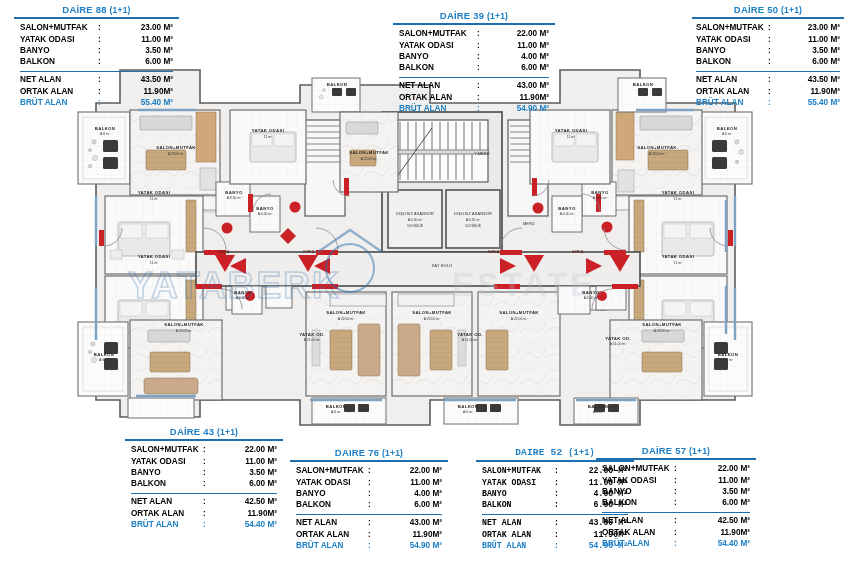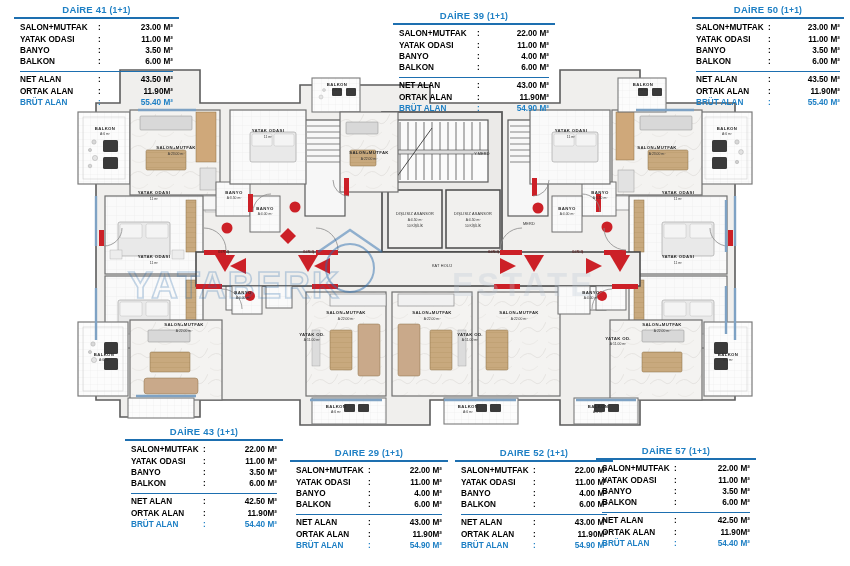--- a/index.html
+++ b/index.html
@@ -438,21 +438,21 @@
     <div class="lbl t" style="left:392px;top:264px;width:100px;">KAT HOLÜ</div>
 
     <div class="giris" style="left:218px;top:250px;">GİRİŞ</div>
     <div class="giris" style="left:303px;top:250px;">GİRİŞ</div>
     <div class="giris" style="left:488px;top:250px;">GİRİŞ</div>
     <div class="giris" style="left:572px;top:250px;">GİRİŞ</div>
   </div>
 
   <div class="info-box" style="left:14px;top:4px;width:165px;">
     <div class="info-title">
-      <span>DAİRE 41</span> <span class="sfx">(1+1)</span>
+      <span>DAİRE 88</span> <span class="sfx">(1+1)</span>
     </div>
     <div class="rule"></div>
     <div style="padding:0 6px;">
       <div class="row">
           <span class="k">SALON+MUTFAK</span>
           <span class="c">:</span>
           <span class="v">23.00 M²</span>
         </div>
       <div class="row">
           <span class="k">YATAK ODASI</span>
@@ -618,21 +618,21 @@
       <div class="row sm brut">
           <span class="k">BRÜT ALAN</span>
           <span class="c">:</span>
           <span class="v">54.40 M²</span>
         </div>
     </div>
   </div>
 
   <div class="info-box" style="left:290px;top:447px;width:158px;">
     <div class="info-title">
-      <span>DAIRE 29</span> <span class="sfx">(1+1)</span>
+      <span>DAIRE 76</span> <span class="sfx">(1+1)</span>
     </div>
     <div class="rule"></div>
     <div style="padding:0 6px;">
       <div class="row sm">
           <span class="k">SALON+MUTFAK</span>
           <span class="c">:</span>
           <span class="v">22.00 M²</span>
         </div>
       <div class="row sm">
           <span class="k">YATAK ODASI</span>
@@ -661,21 +661,21 @@
           <span class="v">11.90M²</span>
         </div>
       <div class="row sm brut">
           <span class="k">BRÜT ALAN</span>
           <span class="c">:</span>
           <span class="v">54.90 M²</span>
         </div>
     </div>
   </div>
 
-  <div class="info-box" style="left:455px;top:447px;width:158px;">
+  <div class="info-box" style="left:476px;top:447px;width:158px;font-family:Liberation Mono, monospace;">
     <div class="info-title">
       <span>DAIRE 52</span> <span class="sfx">(1+1)</span>
     </div>
     <div class="rule"></div>
     <div style="padding:0 6px;">
       <div class="row sm">
           <span class="k">SALON+MUTFAK</span>
           <span class="c">:</span>
           <span class="v">22.00 M²</span>
         </div>

